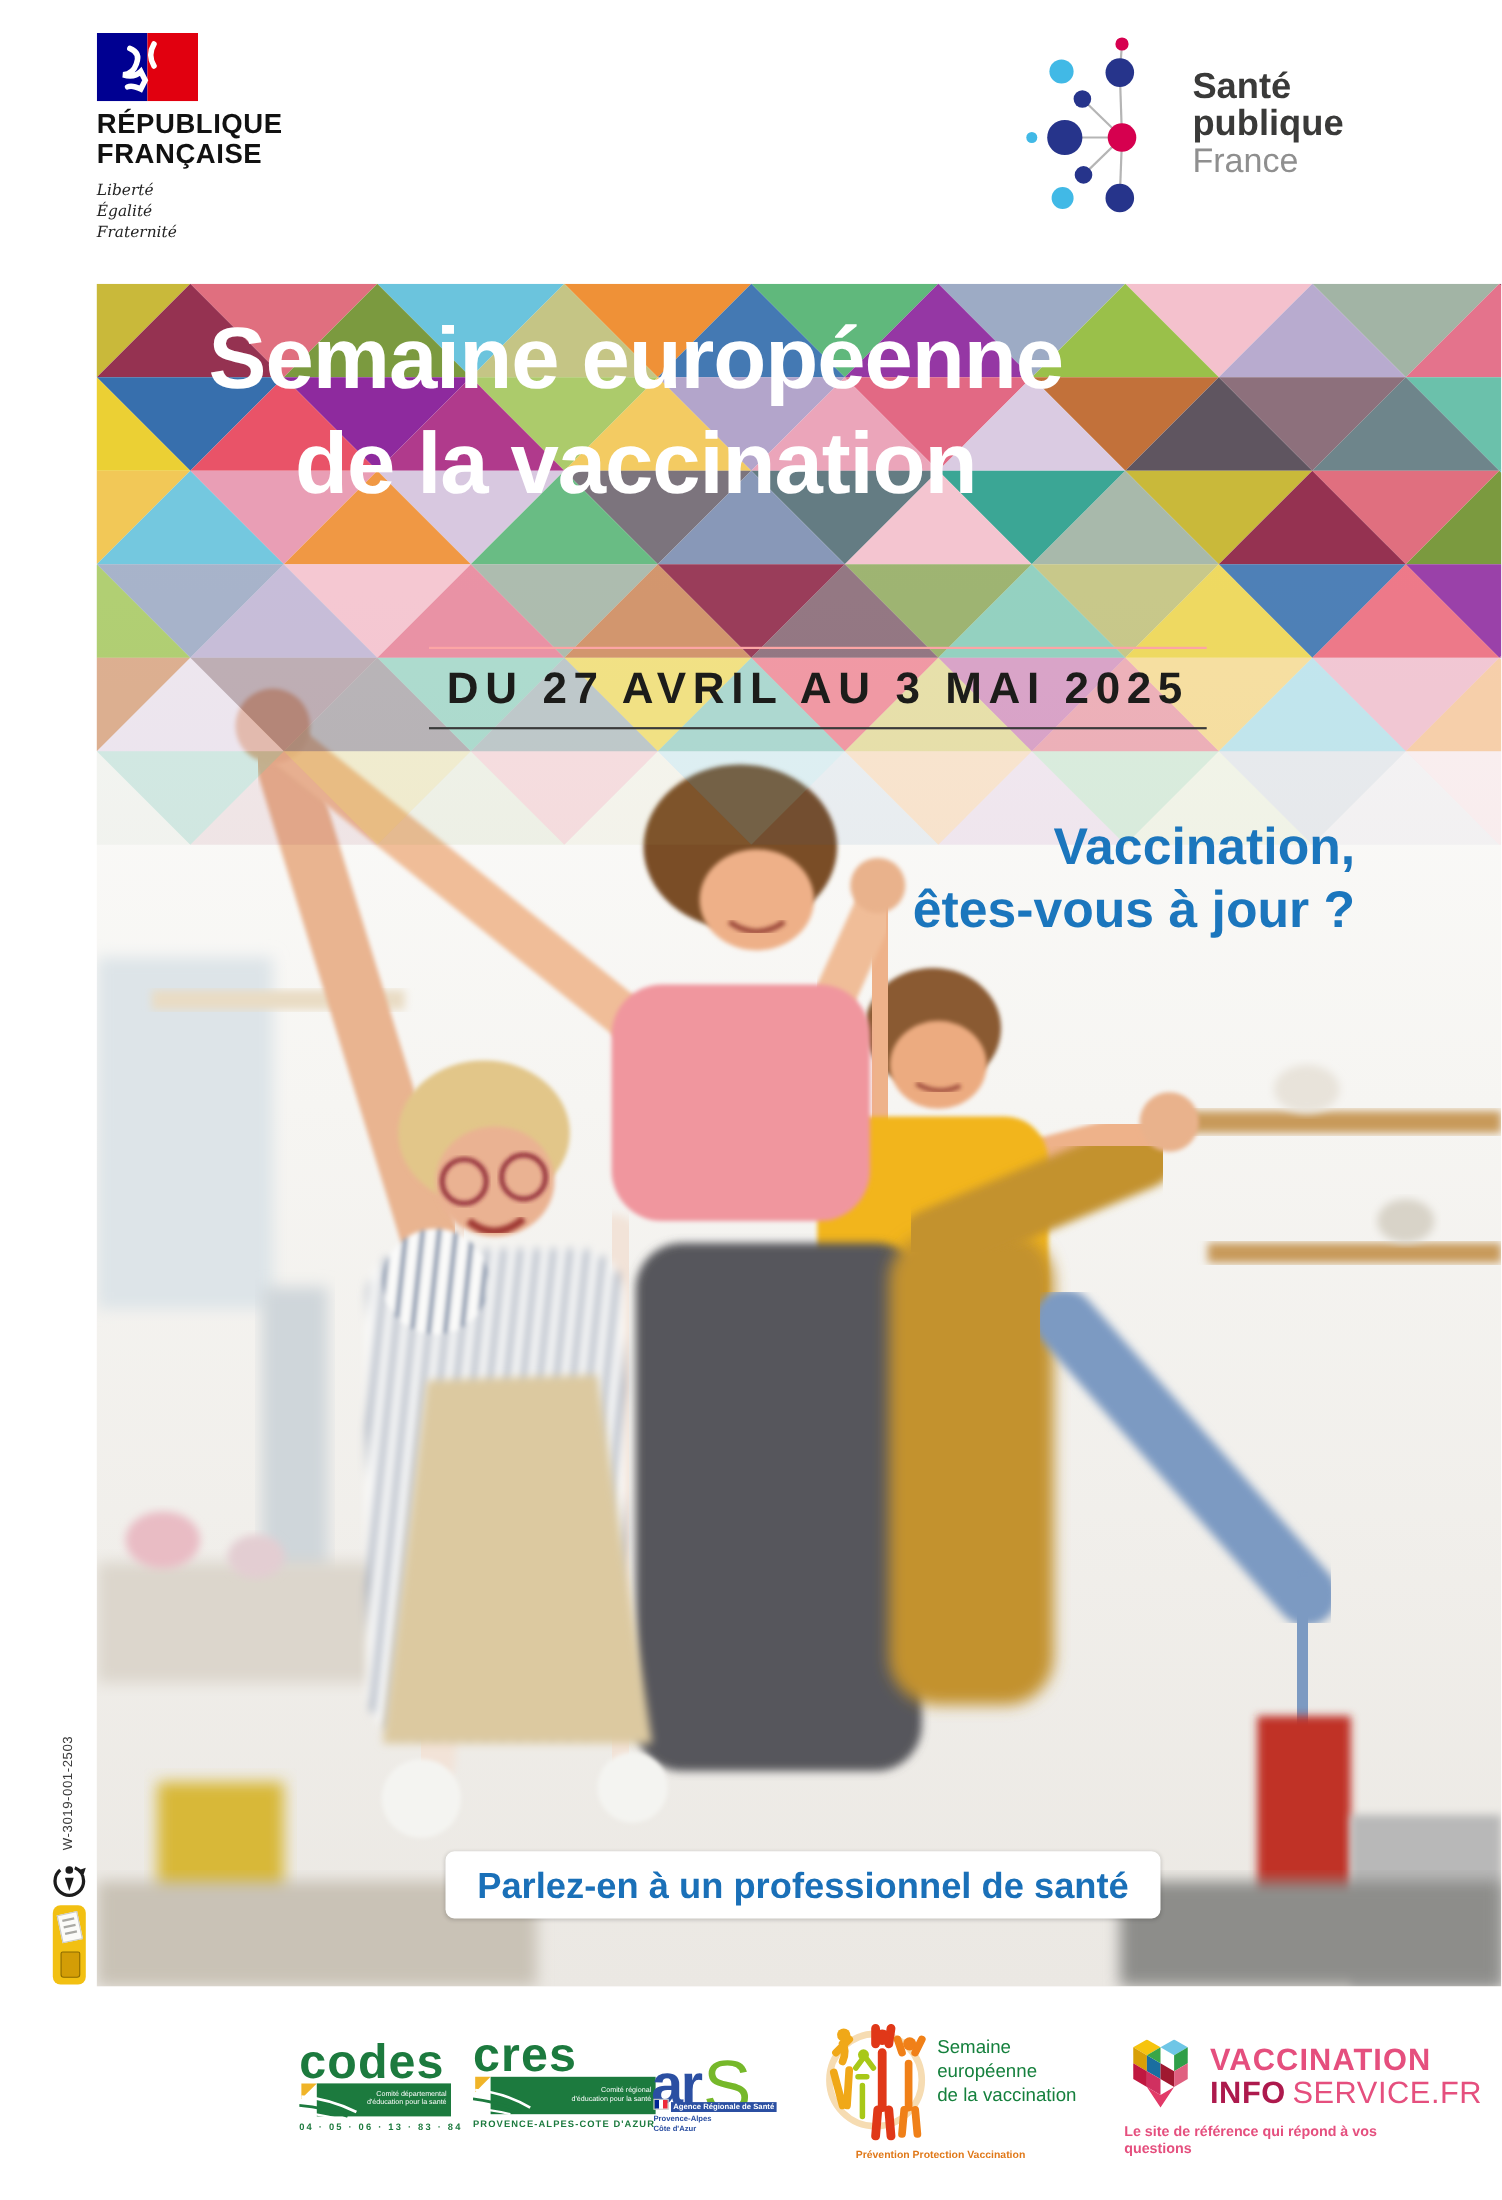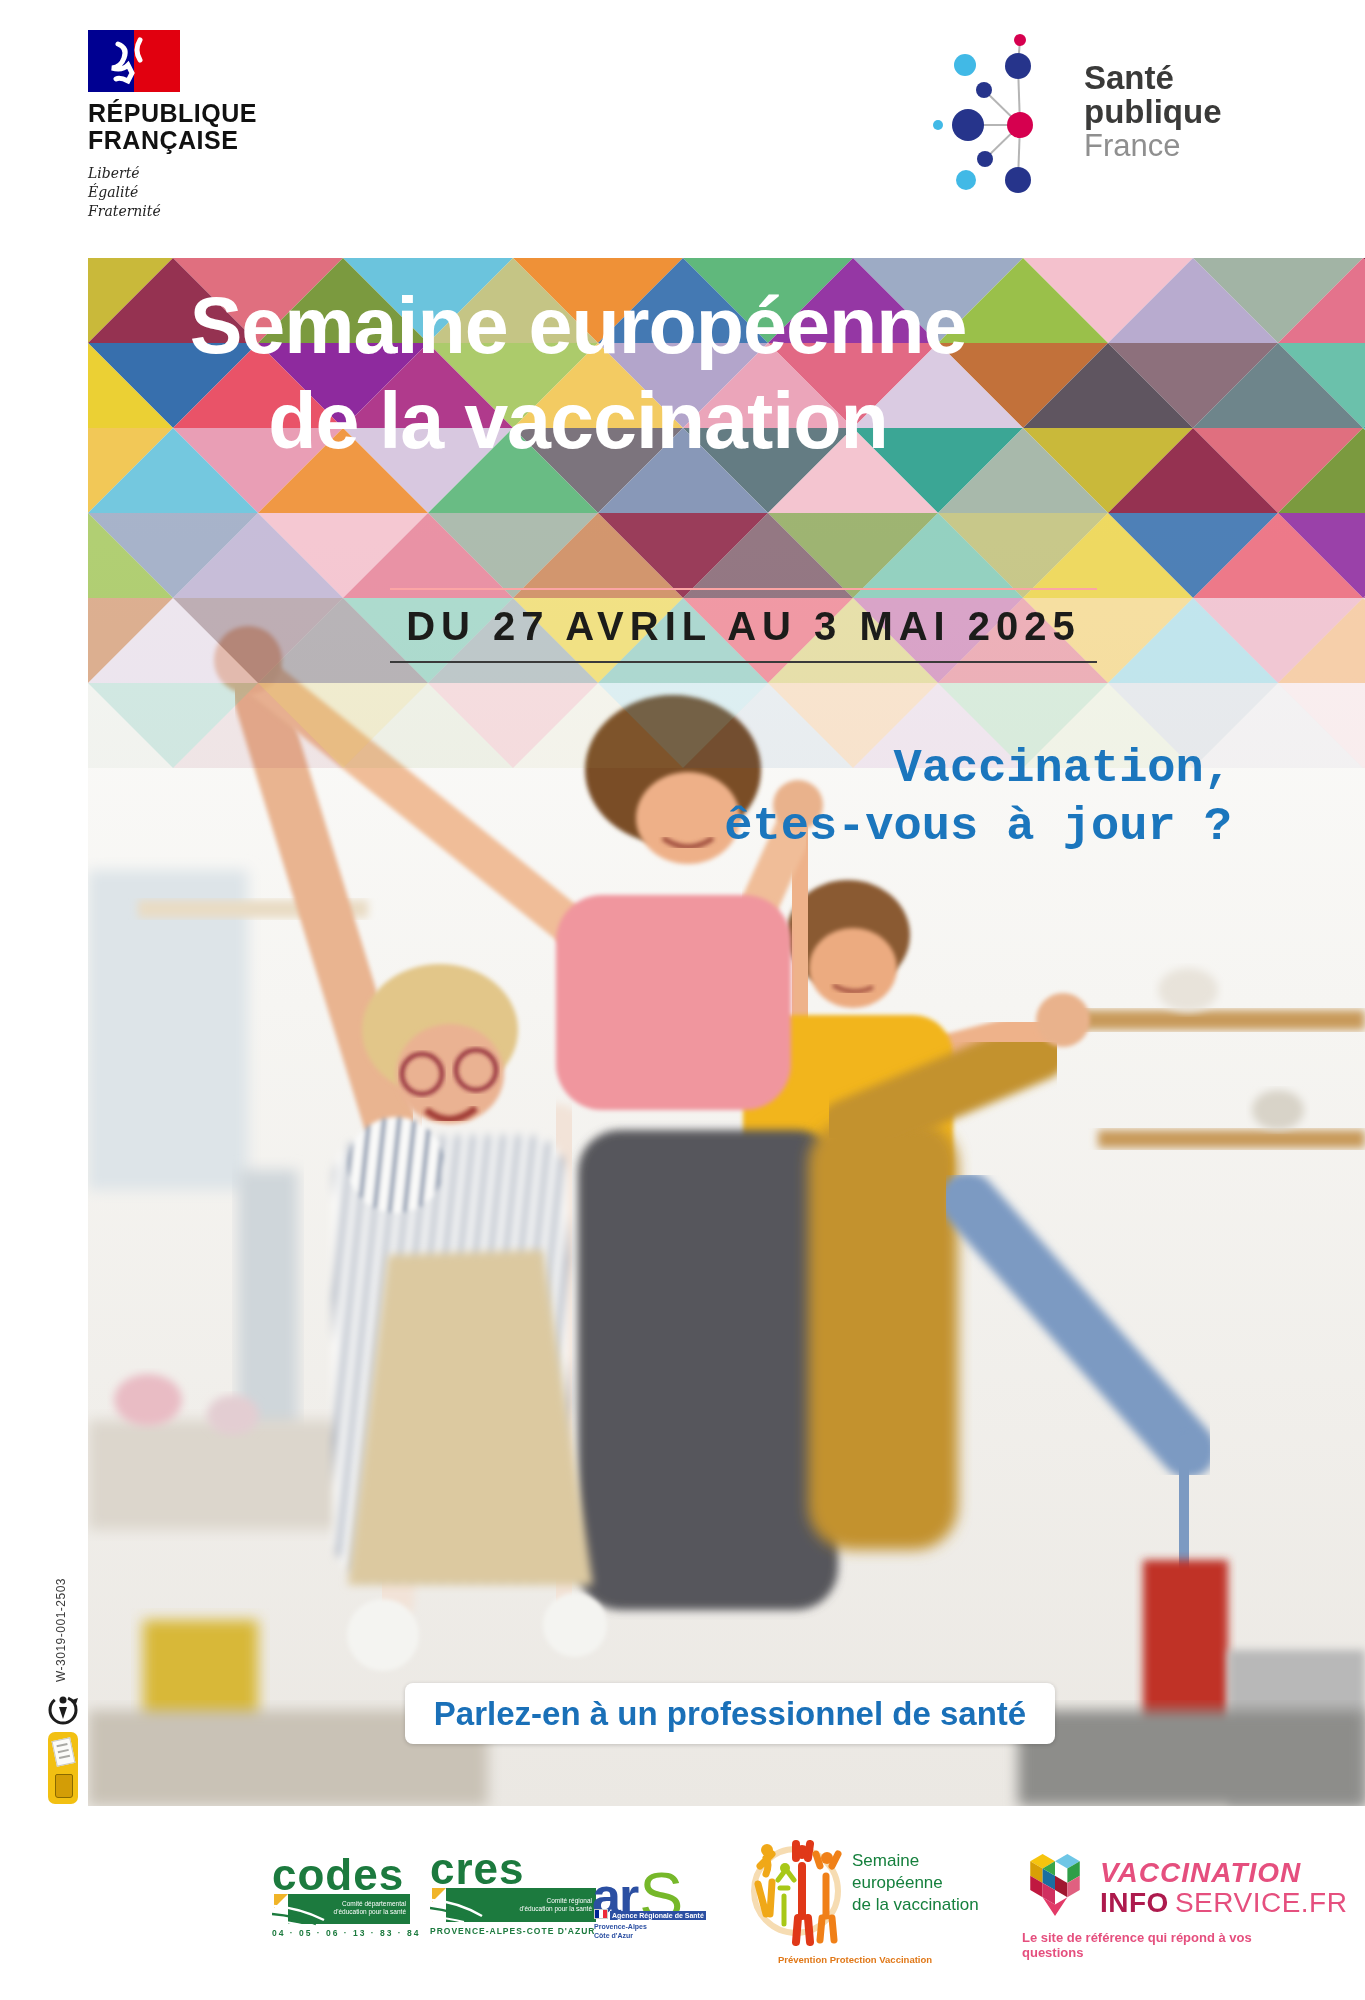--- a/index.html
+++ b/index.html
@@ -17,21 +17,21 @@
   
   .banner{position:absolute;left:88px;top:258px;width:1277px;height:620px;}
   .banner svg.mosaic{position:absolute;left:0;top:0;}
   .banner .title{position:absolute;left:55px;top:20px;width:870px;text-align:center;
       color:#fff;font-weight:700;font-size:79px;line-height:95px;letter-spacing:-1px;z-index:3;}
   .datebar{position:absolute;left:302px;top:330px;width:707px;z-index:3;
       border-top:2px solid #fca5a5;border-bottom:2px solid #3a3a3a;padding:14px 0 12px 0;
       text-align:center;font-weight:800;font-size:40px;letter-spacing:6px;color:#1c1c1a;}
   
   .tagline{position:absolute;right:133px;top:740px;text-align:right;z-index:5;
-      font-weight:700;font-size:47px;line-height:58px;color:#1b76bd;font-family:Liberation Mono, monospace;}
+      font-weight:700;font-size:47px;line-height:58px;color:#1b76bd;}
   
   .photo{position:absolute;left:88px;top:470px;width:1277px;height:1336px;overflow:hidden;
       background:linear-gradient(180deg,#fdfdfc 0%,#f6f5f2 40%,#ebe8e3 100%);}
   
   .cta{position:absolute;left:405px;top:1683px;width:650px;height:61px;background:#ffffff;
       border-radius:8px;box-shadow:0 1px 4px rgba(0,0,0,.18);z-index:6;
       text-align:center;line-height:61px;font-weight:700;font-size:33px;color:#1a70b8;}
   
   .refcode{position:absolute;left:-18px;top:1622px;width:160px;height:16px;transform:rotate(-90deg);
       font-size:12px;color:#3c3c3c;letter-spacing:.5px;text-align:center;}
@@ -59,21 +59,21 @@
   .ars-small{position:absolute;left:2px;top:36px;width:120px;}
   .ars-small .l1{font-size:7px;font-weight:700;color:#fff;background:#2b4fa2;display:inline-block;padding:1px 2px;}
   .ars-small .l2{font-size:7px;font-weight:700;color:#2b4fa2;line-height:9px;}
   .flagdot{display:inline-block;width:12px;height:8px;vertical-align:middle;margin-right:2px;
       background:linear-gradient(90deg,#002395 33%,#fff 33%,#fff 66%,#ed2939 66%);border:.5px solid #ccc;}
   .sev{display:flex;}
   .sev-text{margin-left:10px;font-size:17px;line-height:22px;color:#15803d;margin-top:14px;}
   .sev-sub{margin-top:8px;text-align:center;font-size:9.5px;font-weight:700;color:#e07818;width:210px;}
   .vis{display:flex;align-items:flex-start;}
   .vis-words{margin-left:12px;margin-top:4px;}
-  .vis-l1{font-size:28px;font-weight:700;color:#e54f7e;letter-spacing:1px;line-height:30px;font-style:italic;}
+  .vis-l1{font-size:28px;font-weight:700;color:#e54f7e;letter-spacing:1px;line-height:30px;}
   .vis-l2{font-size:28px;line-height:30px;letter-spacing:.5px;}
   .vis-l2 .info{font-weight:800;color:#ad1a4d;}
   .vis-l2 .serv{font-weight:400;color:#e54f7e;margin-left:6px;}
   .vis-sub{margin-top:10px;font-size:13px;font-weight:700;color:#e54f7e;width:268px;}
 </style>
 </head>
 <body>
 
 <div class="page">
 

